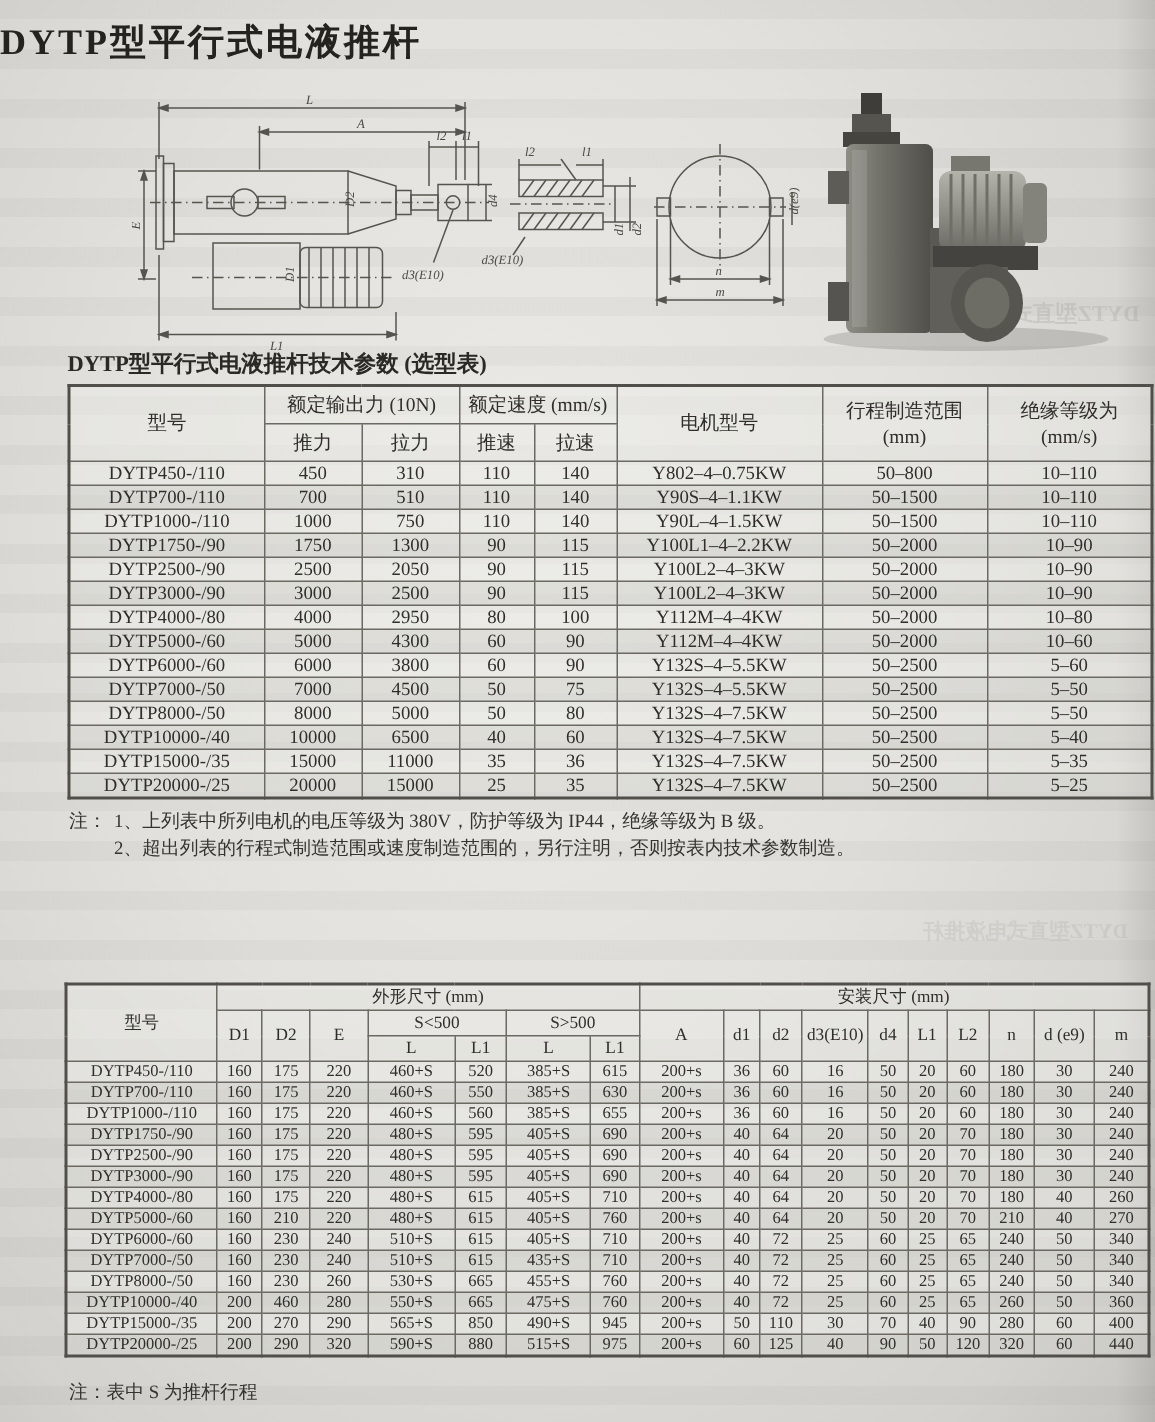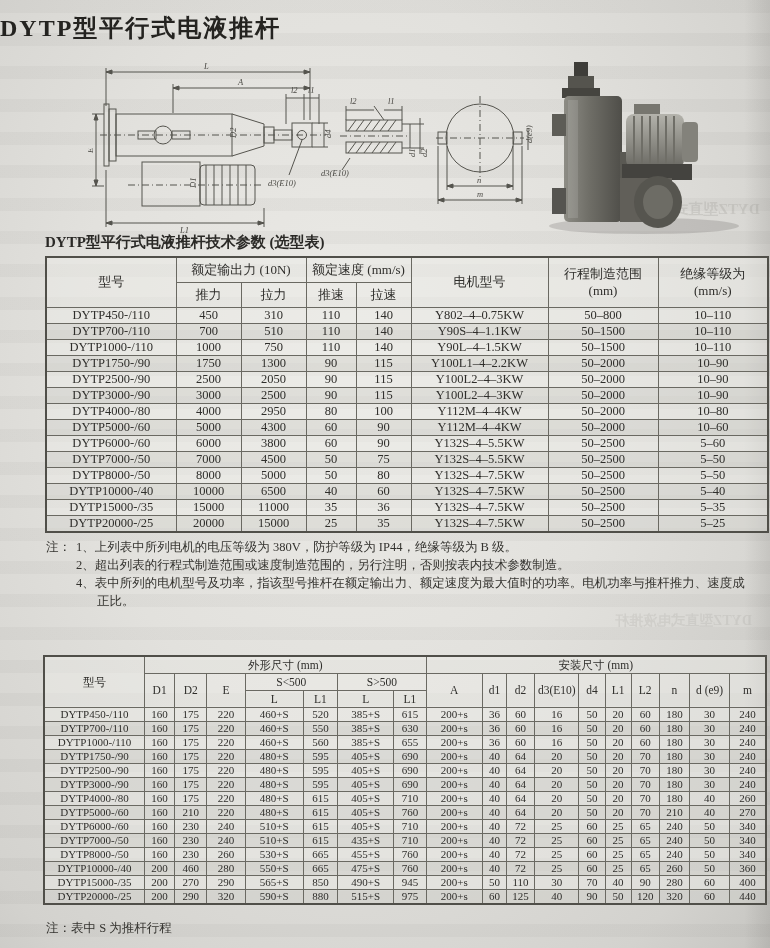--- a/index.html
+++ b/index.html
@@ -403,21 +403,20 @@
           <td>5–25</td>
         </tr>
       </tbody>
   </table>
 
   <div class="notes1">
     <span class="notes-label">注：</span>
     <ol class="notes-list">
         <li>1、上列表中所列电机的电压等级为 380V，防护等级为 IP44，绝缘等级为 B 级。</li>
         <li>2、超出列表的行程式制造范围或速度制造范围的，另行注明，否则按表内技术参数制造。</li>
-        <li>4、表中所列的电机型号及功率，指该型号推杆在额定输出力、额定速度为最大值时的功率。电机功率与推杆推力、速度成正比。</li>
       </ol>
   </div>
 
 
   <table class="table2">
     <colgroup>
       <col style="width:100px">
         <col style="width:30px">
         <col style="width:32px">
         <col style="width:38px">

